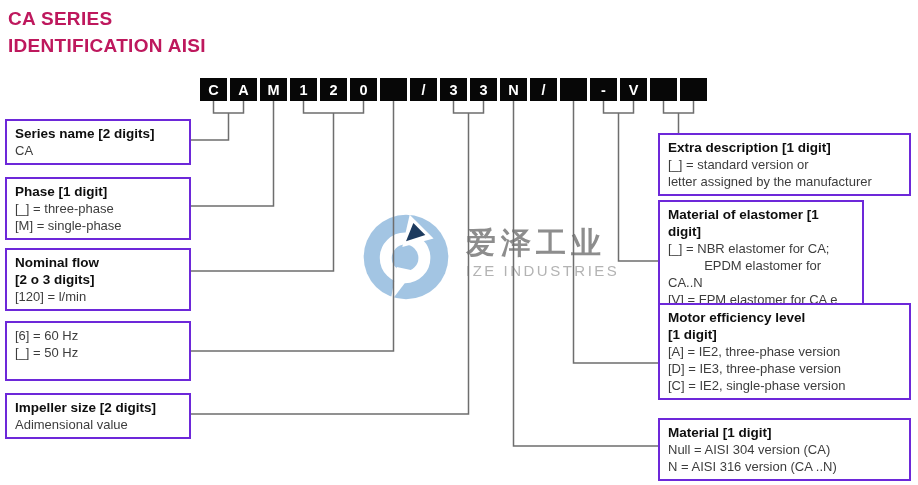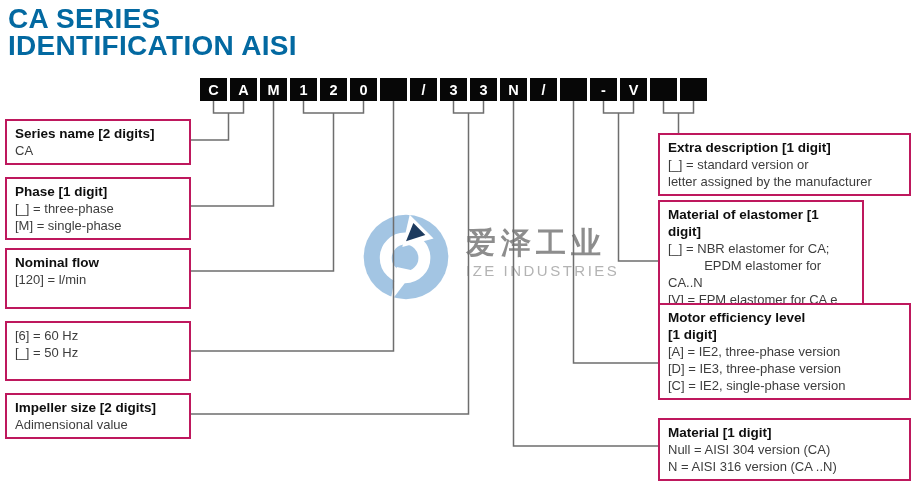--- a/index.html
+++ b/index.html
@@ -1,31 +1,31 @@
 <!DOCTYPE html>
 <html><head>
 <meta charset="utf-8">
 <style>
   html,body{margin:0;padding:0;background:#fff;}
   #stage{
     position:relative;width:918px;height:485px;background:#ffffff;
     font-family:"Liberation Sans","DejaVu Sans",sans-serif;overflow:hidden;
   }
   
-  #page-title{position:absolute;left:8px;top:5px;font-size:28px;line-height:27px;
-    font-weight:bold;color:#0369a1;letter-spacing:.3px;}
+  #page-title{position:absolute;left:8px;top:5px;font-size:19px;line-height:27px;
+    font-weight:bold;color:#be185d;letter-spacing:.3px;}
   #page-title span{display:block;}
   
   #code-bar{position:absolute;left:200px;top:78px;height:23px;display:flex;gap:3px;}
   .code-cell{width:27px;height:23px;background:#070707;color:#ffffff;
     font-size:14.5px;font-weight:bold;display:flex;align-items:center;justify-content:center;}
   
   #connector-layer{position:absolute;left:0;top:0;width:918px;height:485px;pointer-events:none;}
   
-  .callout{position:absolute;box-sizing:border-box;border:2px solid #be185d;background:#ffffff;
+  .callout{position:absolute;box-sizing:border-box;border:2px solid #6d28d9;background:#ffffff;
     padding:4px 8px 4px 8px;z-index:2;}
   .bt{font-size:13.5px;font-weight:bold;color:#0e0e0e;line-height:17px;}
   .bl{font-size:13px;color:#3d3d3d;line-height:17px;white-space:pre-wrap;}
   
   #watermark{position:absolute;left:360px;top:211px;display:flex;align-items:flex-start;z-index:0;justify-content:flex-end;}
   #watermark-logo{width:92px;height:92px;}
   #watermark-text{margin-left:14px;margin-top:15px;}
   #watermark-cn{font-size:30px;font-weight:600;color:#8d8d8d;letter-spacing:5px;line-height:34px;}
   #watermark-en{font-size:15px;color:#b3b3b3;letter-spacing:2.5px;margin-top:2px;}
 </style>
@@ -92,20 +92,21 @@
         <div class="bt">Series name [2 digits]</div>
         <div class="bl">CA</div>
       </div>
       <div class="callout" style="left: 5px; top: 177px; width: 186px; min-height: 57px;">
         <div class="bt">Phase [1 digit]</div>
         <div class="bl">[_] = three-phase</div>
         <div class="bl">[M] = single-phase</div>
       </div>
       <div class="callout" style="left: 5px; top: 248px; width: 186px; min-height: 61px;">
         <div class="bt">Nominal flow</div>
+        <div class="bt">[2 o 3 digits]</div>
         <div class="bl">[120] = l/min</div>
       </div>
       <div class="callout" style="left: 5px; top: 321px; width: 186px; min-height: 60px;">
         <div class="bl">[6] = 60 Hz</div>
         <div class="bl">[_] = 50 Hz</div>
       </div>
       <div class="callout" style="left: 5px; top: 393px; width: 186px; min-height: 44px;">
         <div class="bt">Impeller size [2 digits]</div>
         <div class="bl">Adimensional value</div>
       </div>

